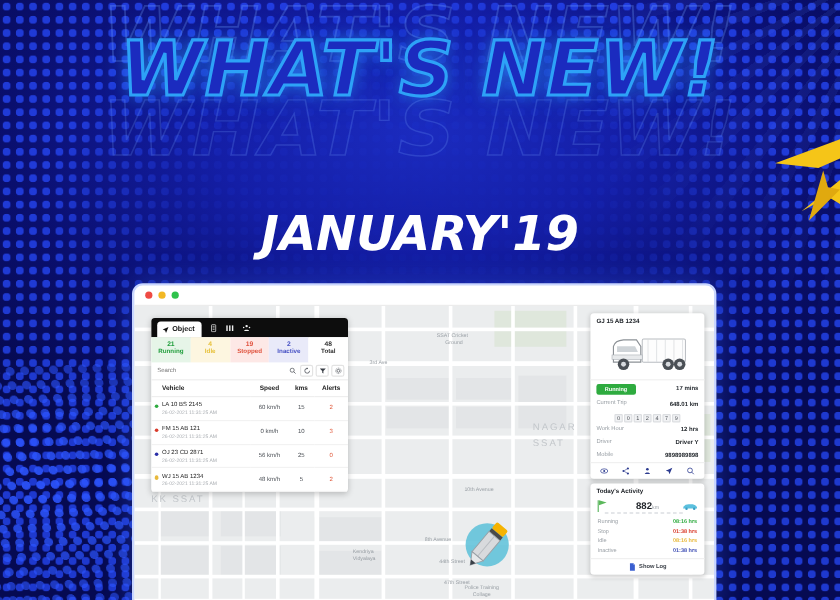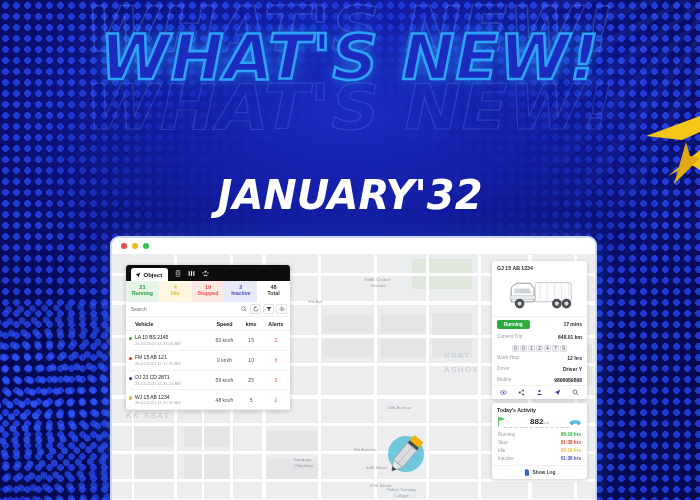--- a/index.html
+++ b/index.html
@@ -223,21 +223,21 @@
   <div id="bg-squares"></div>
   <div id="bg-squares2"></div>
   <div id="bg-rays"></div>
 </div>
 
 <div id="hero">
   <div class="wn wn-ghost-top">WHAT'S NEW!</div>
   <div class="wn wn-main">WHAT'S NEW!</div>
   <div class="wn wn-ghost-bot">WHAT'S NEW!</div>
 </div>
-<div id="month">JANUARY'32</div>
+<div id="month">JANUARY'19</div>
 
 <svg id="bolt" viewBox="0 0 66 86">
   <polygon points="66,18 12,38 48,42 66,34" fill="#f5c518"></polygon>
   <polygon points="66,52 34,78 56,66 66,72" fill="#f5c518"></polygon>
   <polygon points="52,44 40,86 66,60 56,58" fill="#e0a90f"></polygon>
 </svg>
 
 <div id="laptop">
 
   <div id="titlebar">
@@ -291,22 +291,22 @@
   <div class="mlabel" style="left:46px;top:22px;">16th Street</div>
   <div class="mlabel" style="left:196px;top:44px;">3rd Ave</div>
   <div class="mlabel" style="left:252px;top:22px;">SSAT Cricket</div>
   <div class="mlabel" style="left:259px;top:28px;">Ground</div>
   <div class="mlabel" style="left:41px;top:49px;">Kirmala</div>
   <div class="mlabel" style="left:41px;top:55px;">Hr.HSS</div>
   <div class="mlabel" style="left:115px;top:90px;">66th St</div>
   <div class="mlabel rot" style="left:119px;top:40px;transform:rotate(90deg);">11th Avenue</div>
   <div class="mlabel rot" style="left:149px;top:36px;transform:rotate(90deg);">Jawaharlal Nehru Road</div>
   <div class="mlabel rot" style="left:77px;top:96px;transform:rotate(90deg);">18th Avenue</div>
-  <div class="mlabel big" style="left:332px;top:96px;">SSAT</div>
-  <div class="mlabel big" style="left:332px;top:110px;">ASHOK</div>
+  <div class="mlabel big" style="left:332px;top:96px;">NAGAR</div>
+  <div class="mlabel big" style="left:332px;top:110px;">SSAT</div>
   <div class="mlabel big" style="left:14px;top:156px;">KK SSAT</div>
   <div class="mlabel" style="left:275px;top:150px;">10th Avenue</div>
   <div class="mlabel" style="left:242px;top:192px;">8th Avenue</div>
   <div class="mlabel" style="left:254px;top:210px;">44th Street</div>
   <div class="mlabel" style="left:258px;top:228px;">47th Street</div>
   <div class="mlabel" style="left:182px;top:202px;">Kendriya</div>
   <div class="mlabel" style="left:182px;top:208px;">Vidyalaya</div>
   <div class="mlabel" style="left:275px;top:232px;">Police Training</div>
   <div class="mlabel" style="left:282px;top:238px;">Collage</div>
         </div>

